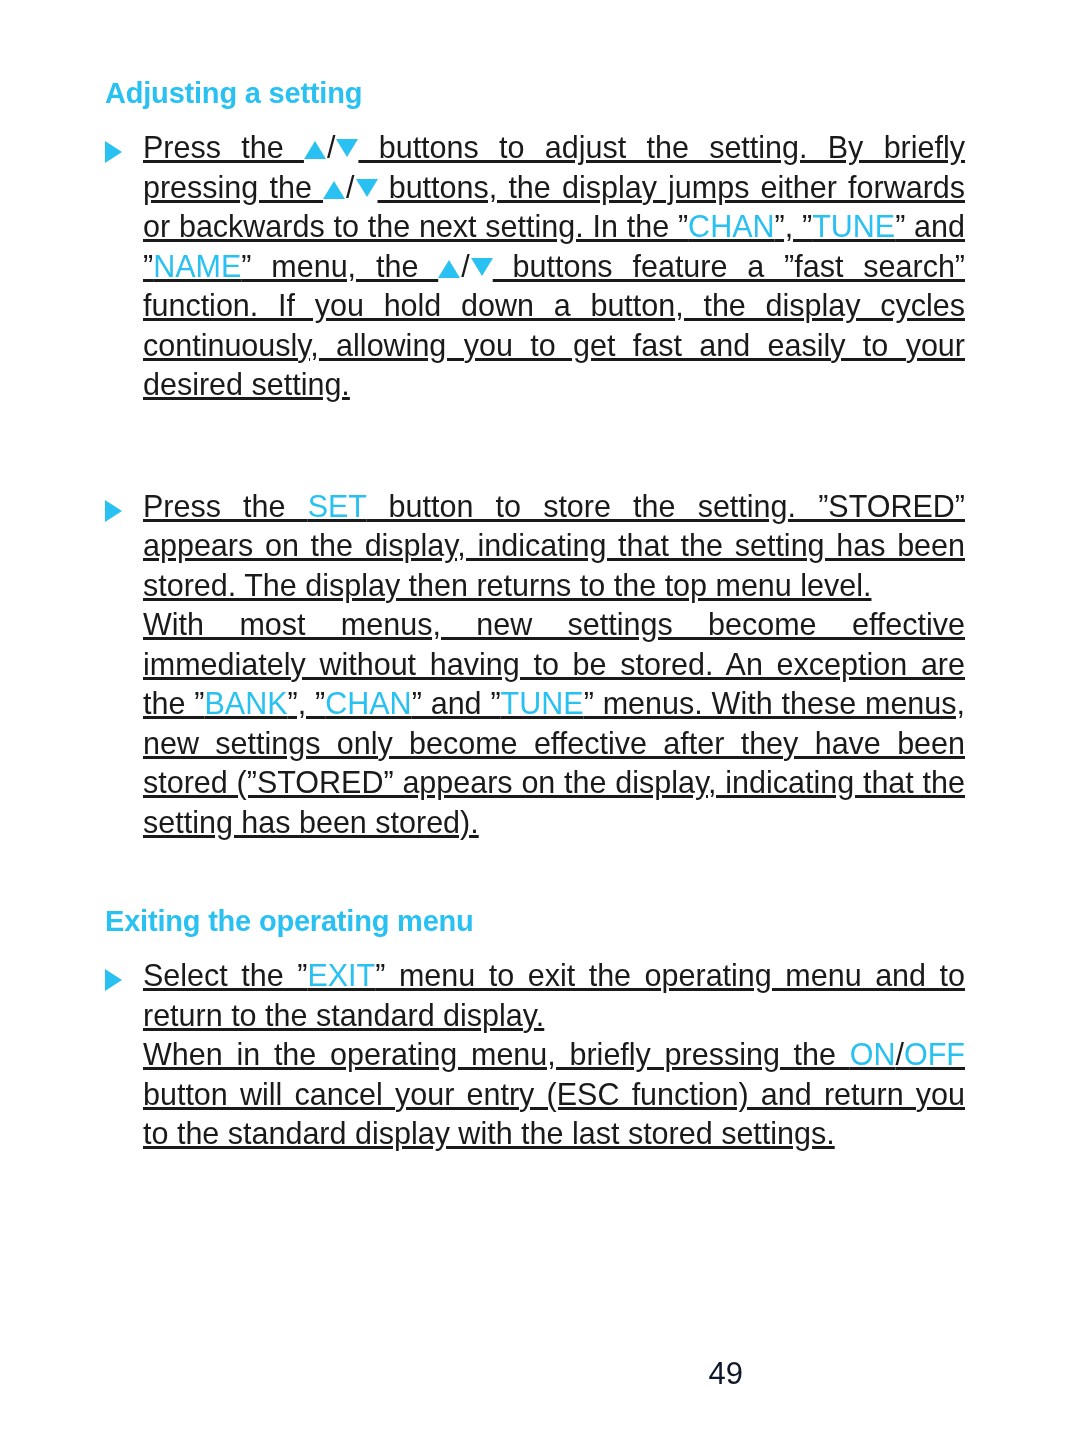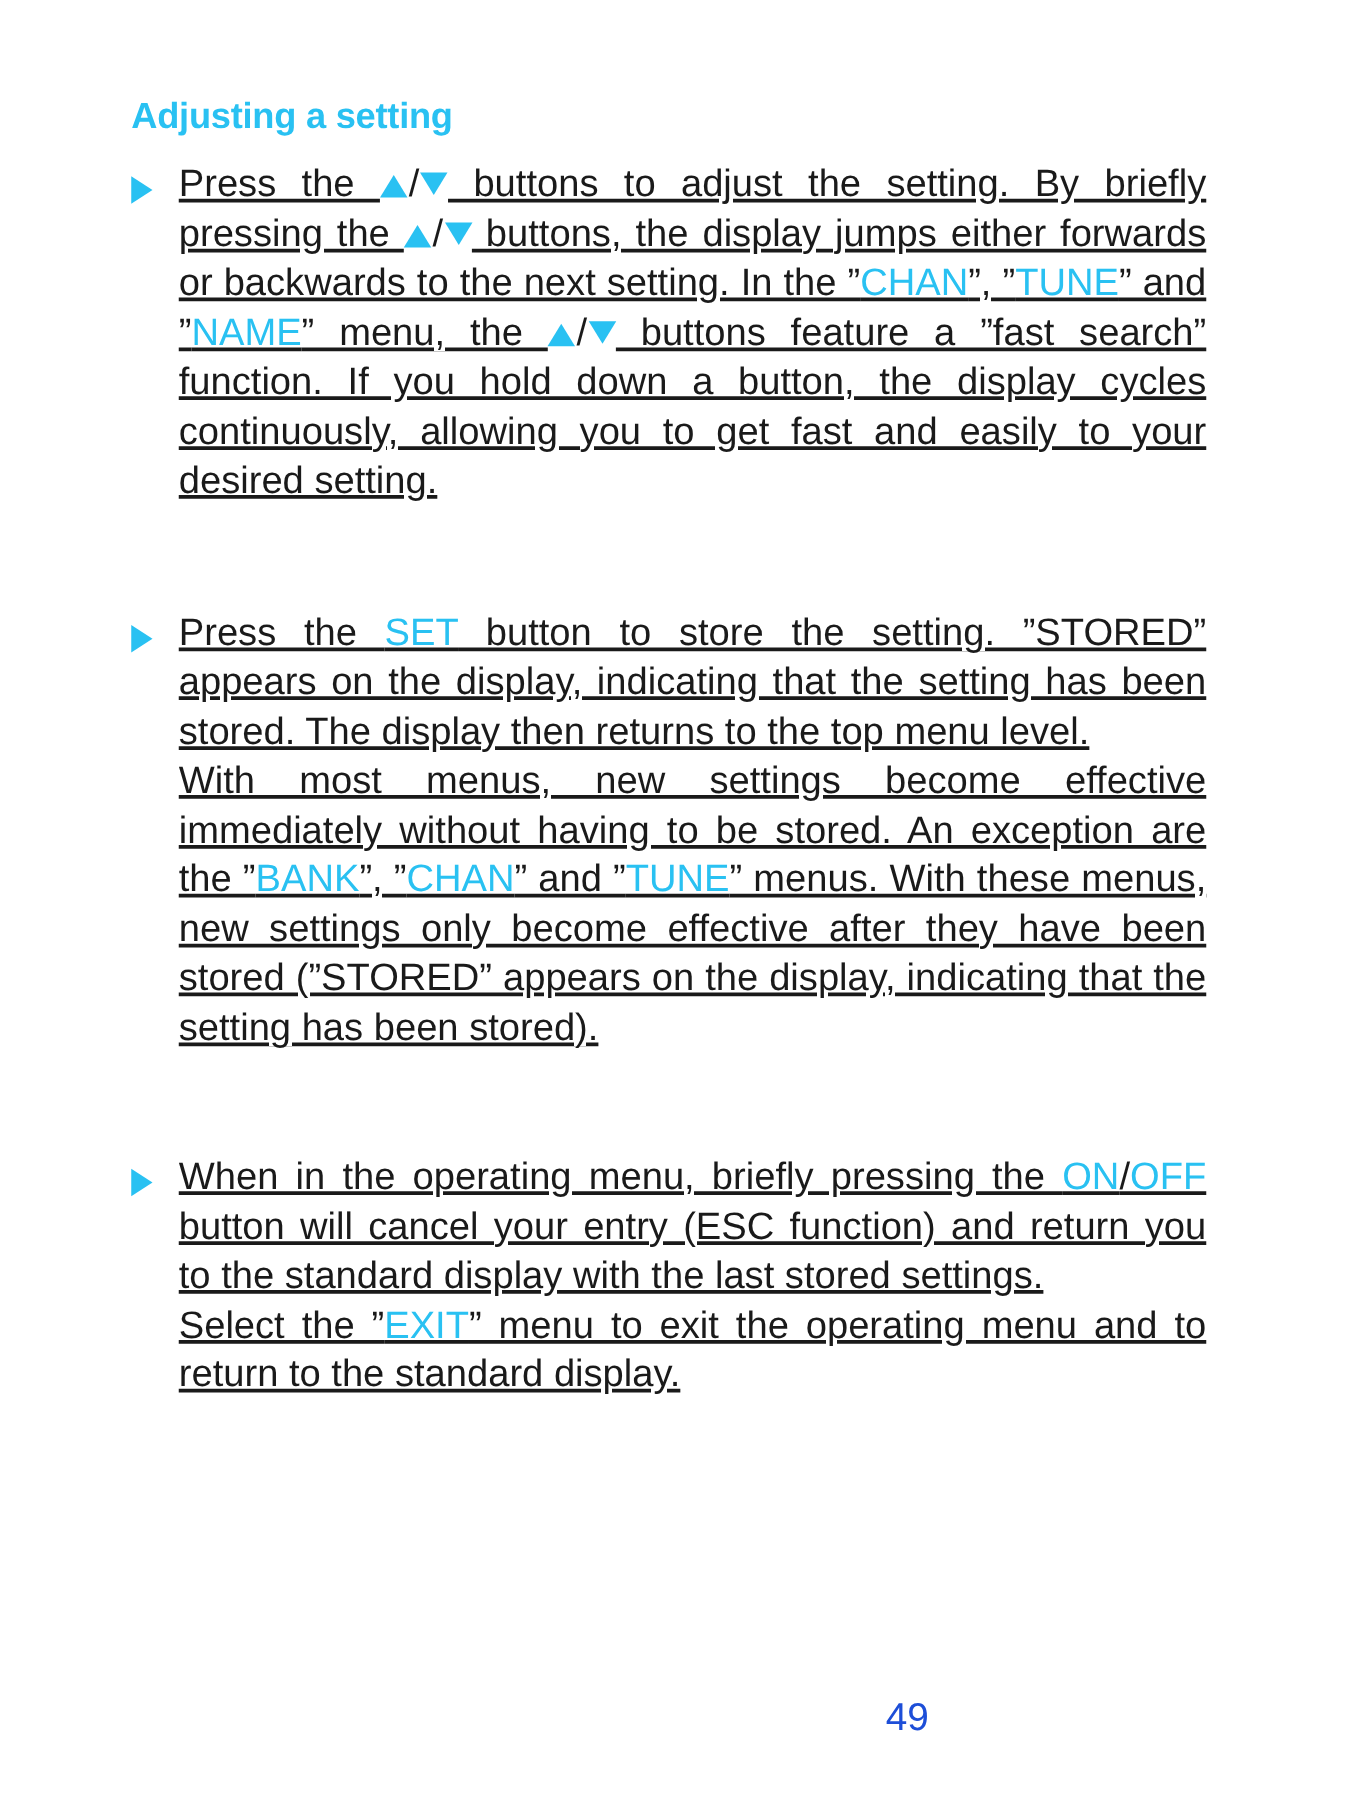--- a/index.html
+++ b/index.html
@@ -111,21 +111,21 @@
 
   .spacer-a { height: 64px; }
   .spacer-b { height: 62px; }
 
   .page-number {
     position: absolute;
     right: 113px;
     bottom: 58px;
     font-size: 31px;
     line-height: 36px;
-    color: #1d4ed8;
+    color: #0f172a;
     font-family: "Liberation Sans", "DejaVu Sans", sans-serif;
   }
 </style>
 </head>
 <body>
 
 <div class="page">
   <div class="content">
 
     <h2 class="section-heading">Adjusting a setting</h2>
@@ -139,23 +139,24 @@
 
 
     <div class="block">
       <span class="bullet"></span>
       <p class="para last-flush">Press the <span class="hl">SET</span> button to store the setting. ”STORED” appears on the display, indicating that the setting has been stored. The display then returns to the top menu level.</p>
       <p class="para last-flush">With most menus, new settings become effective immediately without having to be stored. An exception are the ”<span class="hl">BANK</span>”, ”<span class="hl">CHAN</span>” and ”<span class="hl">TUNE</span>” menus. With these menus, new settings only become effective after they have been stored (”STORED” appears on the display, indicating that the setting has been stored).</p>
     </div>
 
     <div class="spacer-b"></div>
 
+    <h2 class="section-heading">Exiting the operating menu</h2>
 
     <div class="block">
       <span class="bullet"></span>
+      <p class="para last-flush">Select the ”<span class="hl">EXIT</span>” menu to exit the operating menu and to return to the standard display.</p>
       <p class="para last-flush">When in the operating menu, briefly pressing the <span class="hl">ON</span>/<span class="hl">OFF</span> button will cancel your entry (ESC function) and return you to the standard display with the last stored settings.</p>
-      <p class="para last-flush">Select the ”<span class="hl">EXIT</span>” menu to exit the operating menu and to return to the standard display.</p>
     </div>
 
   </div>
 
   <div class="page-number">49</div>
 </div>
 
 </body></html>

